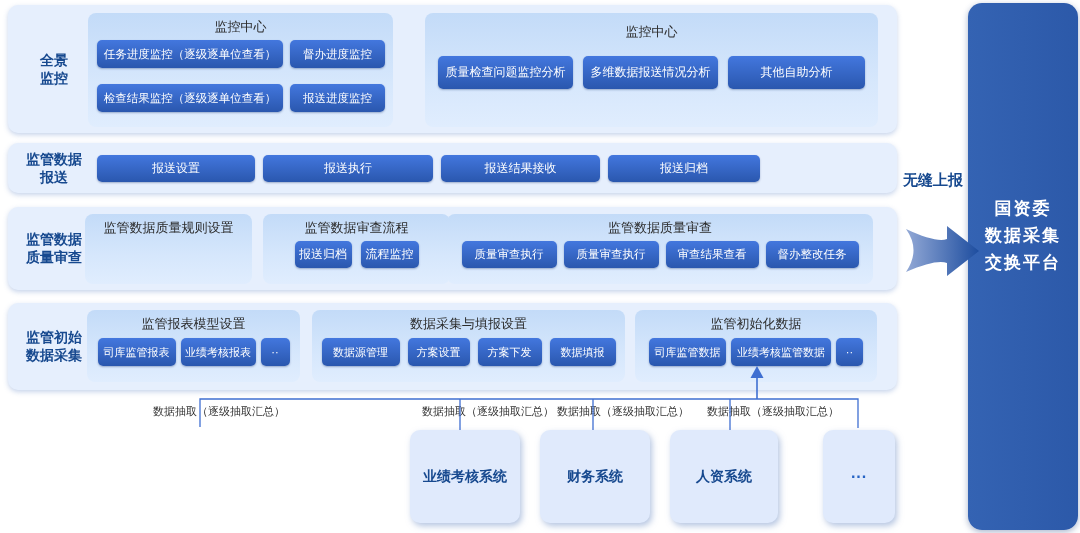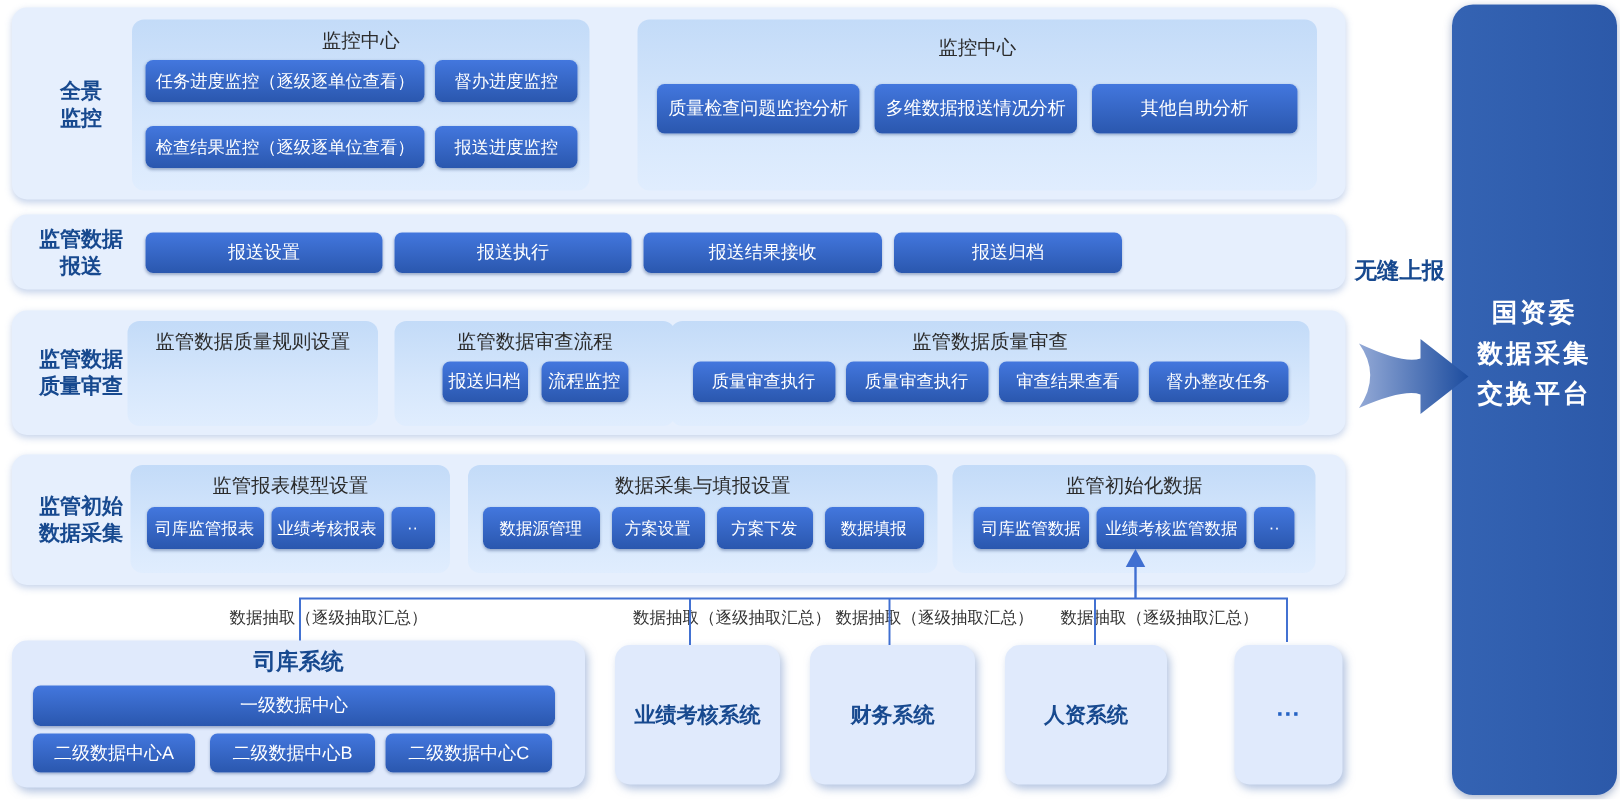--- a/index.html
+++ b/index.html
@@ -81,21 +81,21 @@
     </div>
   </div>
 
   <div class="band" style="top:143px;height:50px;">
     <div class="row-label" style="top:7px;">
       <span>监管数据</span>
       <span>报送</span>
     </div>
     <div class="btnrow" style="position:absolute;left:89px;top:12px;gap:8px;">
       <div class="btn h27 f12" style="width:158px;">报送设置</div>
-      <div class="btn h27 f12" style="width:158px;">报送执行</div>
+      <div class="btn h27 f12" style="width:170px;">报送执行</div>
       <div class="btn h27 f12" style="width:159px;">报送结果接收</div>
       <div class="btn h27 f12" style="width:152px;">报送归档</div>
     </div>
   </div>
 
   <div class="band" style="top:207px;height:83px;">
     <div class="row-label" style="top:23px;">
       <span>监管数据</span>
       <span>质量审查</span>
     </div>
@@ -156,27 +156,20 @@
         <div class="btn f11" style="width:27px;">··</div>
       </div>
     </div>
   </div>
 
   <div class="extract-label" style="left:153px;">数据抽取（逐级抽取汇总）</div>
   <div class="extract-label" style="left:422px;">数据抽取（逐级抽取汇总）</div>
   <div class="extract-label" style="left:557px;">数据抽取（逐级抽取汇总）</div>
   <div class="extract-label" style="left:707px;">数据抽取（逐级抽取汇总）</div>
 
-  <div class="treasury">
-    <div class="t-title">司库系统</div>
-    <div class="tbtn" style="left:14px;top:30px;width:348px;height:27px;">一级数据中心</div>
-    <div class="tbtn" style="left:14px;top:62px;width:108px;height:26px;">二级数据中心A</div>
-    <div class="tbtn" style="left:132px;top:62px;width:110px;height:26px;">二级数据中心B</div>
-    <div class="tbtn" style="left:249px;top:62px;width:111px;height:26px;">二级数据中心C</div>
-  </div>
 
   <div class="sys" style="left:410px;width:110px;">
     <span>业绩考核系统</span>
   </div>
   <div class="sys" style="left:540px;width:110px;">
     <span>财务系统</span>
   </div>
   <div class="sys" style="left:670px;width:108px;">
     <span>人资系统</span>
   </div>

